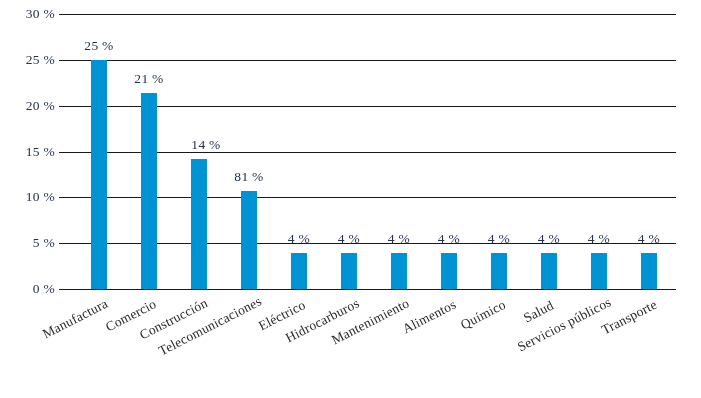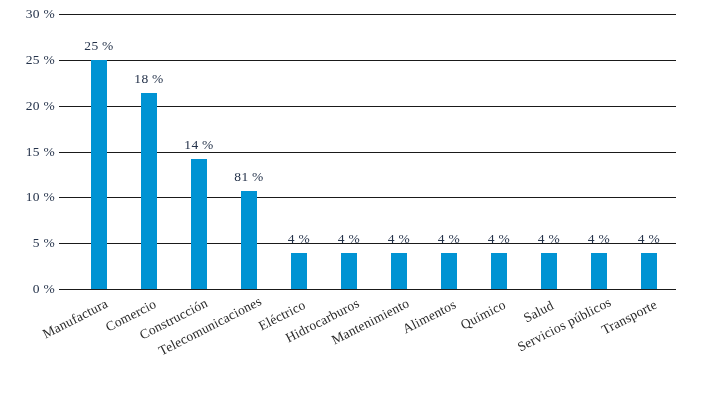--- a/index.html
+++ b/index.html
@@ -127,22 +127,22 @@
         <div class="bar" title="Hidrocarburos 4 %" style="left: 269px; height: 35.75px; background: rgb(0, 147, 211);"></div>
         <div class="bar" title="Mantenimiento 4 %" style="left: 319px; height: 35.75px; background: rgb(0, 147, 211);"></div>
         <div class="bar" title="Alimentos 4 %" style="left: 369px; height: 35.75px; background: rgb(0, 147, 211);"></div>
         <div class="bar" title="Químico 4 %" style="left: 419px; height: 35.75px; background: rgb(0, 147, 211);"></div>
         <div class="bar" title="Salud 4 %" style="left: 469px; height: 35.75px; background: rgb(0, 147, 211);"></div>
         <div class="bar" title="Servicios públicos 4 %" style="left: 519px; height: 35.75px; background: rgb(0, 147, 211);"></div>
         <div class="bar" title="Transporte 4 %" style="left: 569px; height: 35.75px; background: rgb(0, 147, 211);"></div>
       </div>
     <div id="values">
         <div class="valuelabel" style="left: 27px; top: 39.8333px;">25 %</div>
-        <div class="valuelabel" style="left: 77px; top: 72.8333px;">18 %</div>
-        <div class="valuelabel" style="left: 127px; top: 138.833px;">14 %</div>
+        <div class="valuelabel" style="left: 77px; top: 72.8333px;">21 %</div>
+        <div class="valuelabel" style="left: 134px; top: 138.833px;">14 %</div>
         <div class="valuelabel" style="left: 177px; top: 170.917px;">81 %</div>
         <div class="valuelabel" style="left: 227px; top: 233.25px;">4 %</div>
         <div class="valuelabel" style="left: 277px; top: 233.25px;">4 %</div>
         <div class="valuelabel" style="left: 327px; top: 233.25px;">4 %</div>
         <div class="valuelabel" style="left: 377px; top: 233.25px;">4 %</div>
         <div class="valuelabel" style="left: 427px; top: 233.25px;">4 %</div>
         <div class="valuelabel" style="left: 477px; top: 233.25px;">4 %</div>
         <div class="valuelabel" style="left: 527px; top: 233.25px;">4 %</div>
         <div class="valuelabel" style="left: 577px; top: 233.25px;">4 %</div>
       </div>

